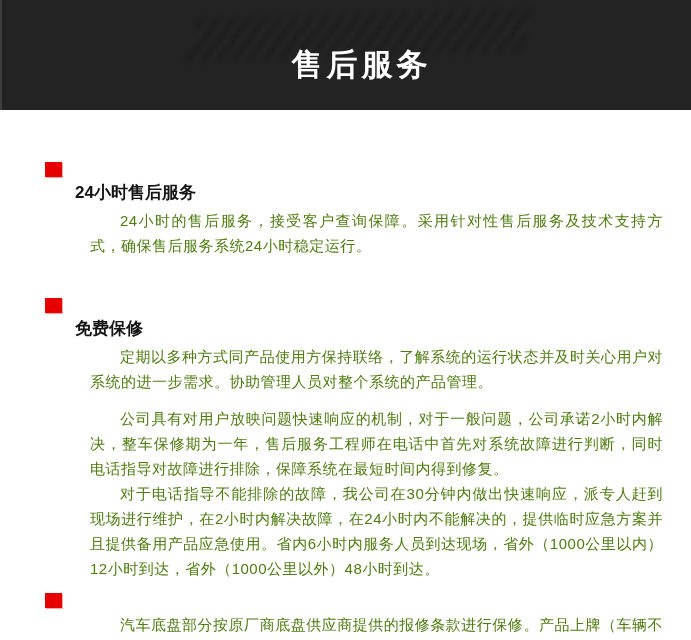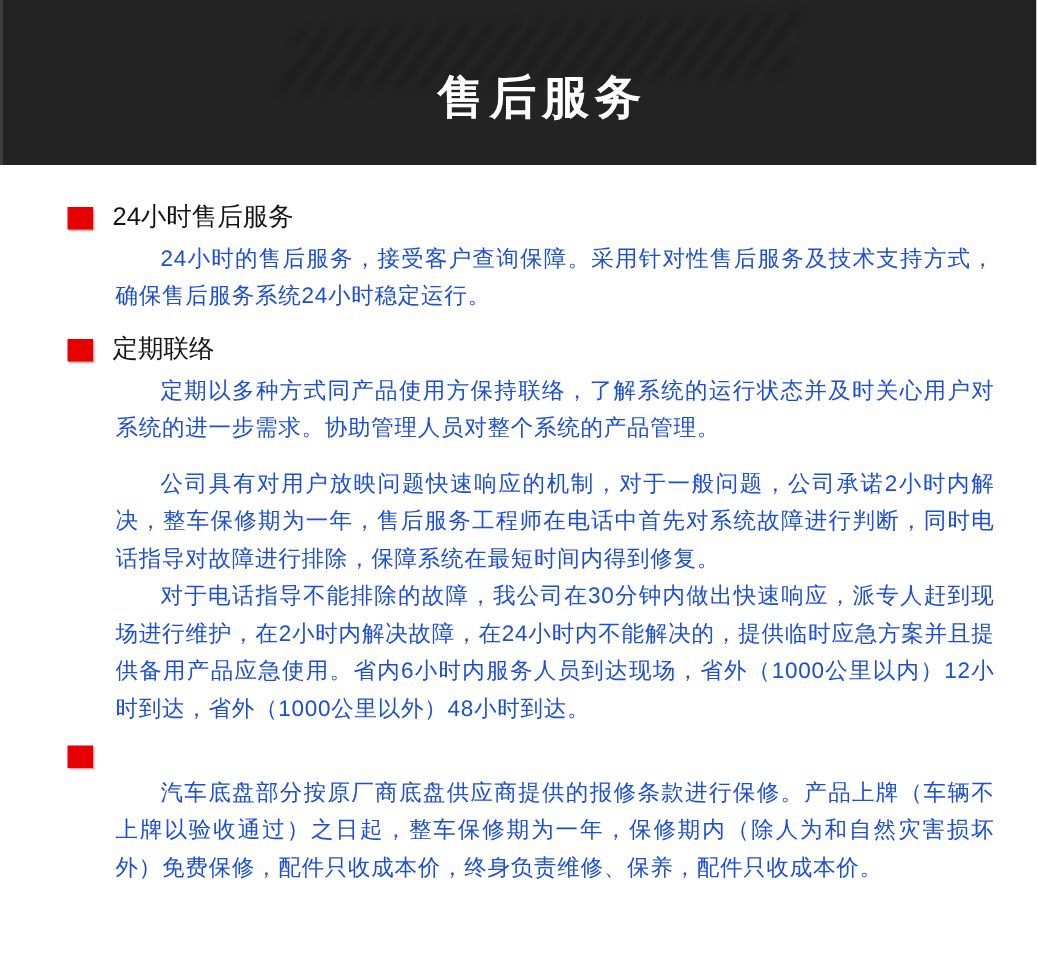--- a/index.html
+++ b/index.html
@@ -49,29 +49,30 @@
     margin-bottom: 4px;
   }
   .bullet {
     width: 17px; height: 15px;
     background: #e60000;
     box-shadow: 1px 1px 0 rgba(230,0,0,0.35);
     flex: 0 0 auto;
   }
   .sec-title {
     font-size: 17px;
-    font-weight: normal;
+    font-weight: bold;
     color: #141414;
     line-height: 22px;
+    margin-top: 48px;
   }
   .section p {
-    margin: 0 0 0 32px;
+    margin: 0 0 0 45px;
     font-size: 15px;
     line-height: 25px;
-    color: #1d4ed8;
+    color: #4d7c0f;
     text-indent: 2em;
     text-align: justify;
     letter-spacing: 0.5px;
   }
 </style>
 </head>
 <body>
 
 <div class="page">
 
@@ -86,21 +87,21 @@
       <div class="sec-head">
         <span class="bullet"></span>
         <span class="sec-title">24小时售后服务</span>
       </div>
       <p>24小时的售后服务，接受客户查询保障。采用针对性售后服务及技术支持方式，确保售后服务系统24小时稳定运行。</p>
     </div>
 
     <div class="section">
       <div class="sec-head">
         <span class="bullet"></span>
-        <span class="sec-title">定期联络</span>
+        <span class="sec-title">免费保修</span>
       </div>
       <p>定期以多种方式同产品使用方保持联络，了解系统的运行状态并及时关心用户对系统的进一步需求。协助管理人员对整个系统的产品管理。</p>
     </div>
 
     <div class="section">
       <p>公司具有对用户放映问题快速响应的机制，对于一般问题，公司承诺2小时内解决，整车保修期为一年，售后服务工程师在电话中首先对系统故障进行判断，同时电话指导对故障进行排除，保障系统在最短时间内得到修复。</p>
       <p>对于电话指导不能排除的故障，我公司在30分钟内做出快速响应，派专人赶到现场进行维护，在2小时内解决故障，在24小时内不能解决的，提供临时应急方案并且提供备用产品应急使用。省内6小时内服务人员到达现场，省外（1000公里以内）12小时到达，省外（1000公里以外）48小时到达。</p>
     </div>
 
     <div class="section">

